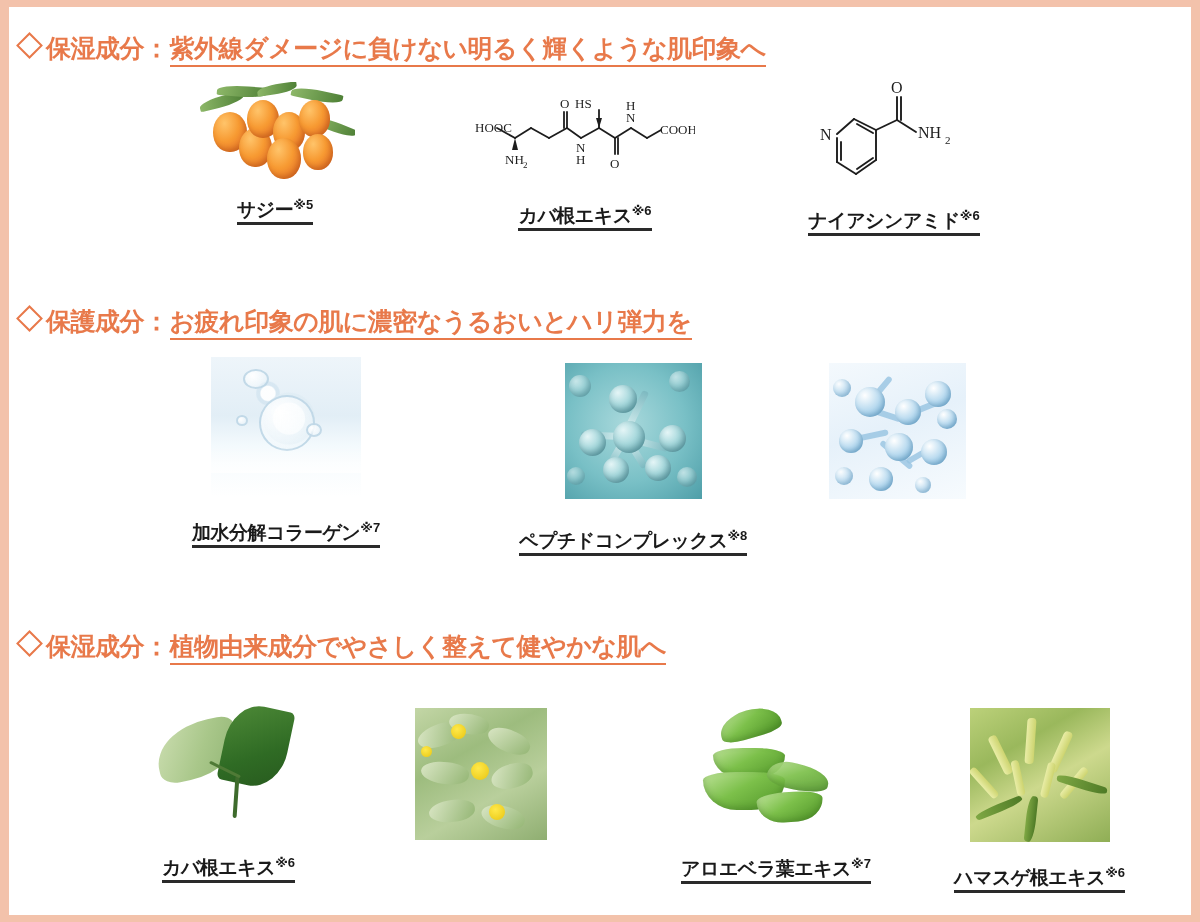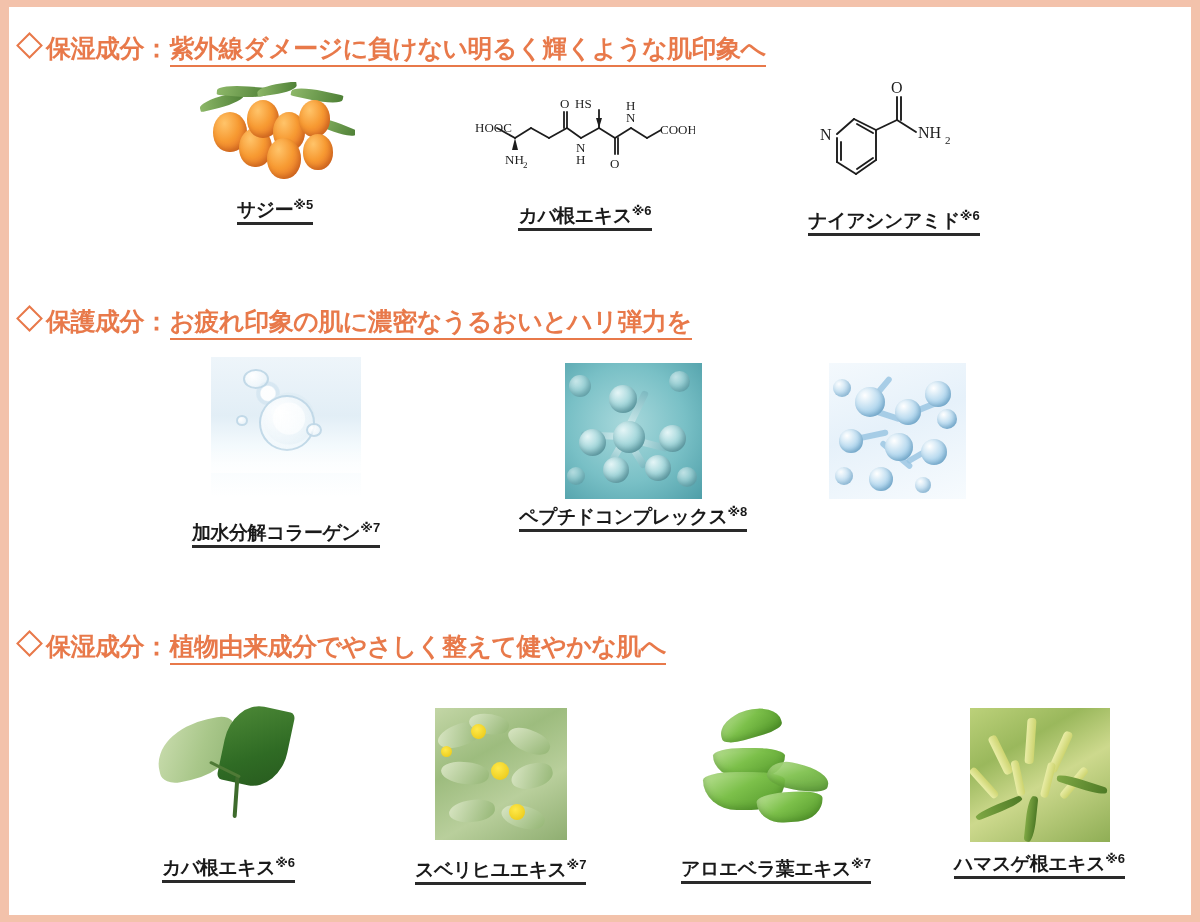--- a/index.html
+++ b/index.html
@@ -342,21 +342,21 @@
         <div class="tsphere" style="left:44px; top:22px; width:28px; height:28px;"></div>
         <div class="tsphere" style="left:14px; top:66px; width:27px; height:27px;"></div>
         <div class="tsphere" style="left:94px; top:62px; width:27px; height:27px;"></div>
         <div class="tsphere" style="left:38px; top:94px; width:26px; height:26px;"></div>
         <div class="tsphere" style="left:80px; top:92px; width:26px; height:26px;"></div>
         <div class="tsphere" style="left:4px;  top:12px; width:22px; height:22px; opacity:.75;"></div>
         <div class="tsphere" style="left:104px;top:8px;  width:21px; height:21px; opacity:.7;"></div>
         <div class="tsphere" style="left:112px;top:104px;width:20px; height:20px; opacity:.7;"></div>
         <div class="tsphere" style="left:2px;  top:104px;width:18px; height:18px; opacity:.6;"></div>
       </div>
-      <div class="label" style="margin-top:6px;">
+      <div class="label" style="margin-top:30px;">
         <span>ペプチドコンプレックス</span><span class="note">※8</span>
       </div>
     </div>
 
     <div class="item" style="position:absolute; left:820px; top:6px;">
       <div class="thumb blue-img">
         <div class="bbond" style="left:30px; top:40px; width:44px; transform:rotate(18deg);"></div>
         <div class="bbond" style="left:36px; top:42px; width:40px; transform:rotate(-50deg);"></div>
         <div class="bbond" style="left:70px; top:52px; width:42px; transform:rotate(-22deg);"></div>
         <div class="bbond" style="left:52px; top:76px; width:40px; transform:rotate(40deg);"></div>
@@ -412,23 +412,20 @@
         <div class="p-leaf" style="left:72px; top:22px; width:44px; height:22px; transform:rotate(24deg);"></div>
         <div class="p-leaf" style="left:6px;  top:54px; width:48px; height:22px; transform:rotate(8deg);"></div>
         <div class="p-leaf" style="left:76px; top:56px; width:42px; height:24px; transform:rotate(-14deg);"></div>
         <div class="p-leaf" style="left:14px; top:92px; width:46px; height:22px; transform:rotate(-6deg);"></div>
         <div class="p-leaf" style="left:66px; top:98px; width:44px; height:22px; transform:rotate(16deg);"></div>
         <div class="p-flower" style="left:36px; top:16px; width:15px; height:15px;"></div>
         <div class="p-flower" style="left:56px; top:54px; width:18px; height:18px;"></div>
         <div class="p-flower" style="left:74px; top:96px; width:16px; height:16px;"></div>
         <div class="p-flower" style="left:6px;  top:38px; width:11px; height:11px;"></div>
       </div>
-      <div class="label" style="margin-top:18px;">
-        <span>スベリヒユエキス</span><span class="note">※7</span>
-      </div>
     </div>
 
     <div class="item" style="position:absolute; left:672px; top:4px;">
       <div class="thumb aloe-img">
         <div class="aloe-piece" style="left:26px; top:4px;  width:62px; height:28px; border-radius:60% 60% 40% 40%/80% 80% 30% 30%; transform:rotate(-16deg);"></div>
         <div class="aloe-piece" style="left:20px; top:42px; width:72px; height:30px; border-radius:50% 50% 48% 48%/30% 30% 90% 90%;"></div>
         <div class="aloe-piece" style="left:10px; top:66px; width:82px; height:38px; border-radius:48% 48% 50% 50%/26% 26% 95% 95%;"></div>
         <div class="aloe-piece" style="left:74px; top:58px; width:62px; height:26px; border-radius:40% 60% 60% 40%/70% 60% 40% 40%; transform:rotate(12deg); opacity:.92;"></div>
         <div class="aloe-piece" style="left:64px; top:86px; width:66px; height:30px; border-radius:50% 50% 45% 45%/30% 30% 85% 85%; transform:rotate(-4deg);"></div>
       </div>
@@ -443,19 +440,19 @@
         <div class="spikelet" style="left:26px; top:26px; width:9px;  height:42px; transform:rotate(-26deg);"></div>
         <div class="spikelet" style="left:86px; top:22px; width:9px;  height:44px; transform:rotate(24deg);"></div>
         <div class="spikelet" style="left:10px; top:56px; width:8px;  height:38px; transform:rotate(-42deg);"></div>
         <div class="spikelet" style="left:100px;top:56px; width:8px;  height:38px; transform:rotate(40deg);"></div>
         <div class="spikelet" style="left:44px; top:52px; width:8px;  height:36px; transform:rotate(-12deg);"></div>
         <div class="spikelet" style="left:74px; top:54px; width:8px;  height:36px; transform:rotate(14deg);"></div>
         <div class="nblade" style="left:86px; top:72px; width:52px; height:9px; transform:rotate(18deg);"></div>
         <div class="nblade" style="left:4px;  top:96px; width:50px; height:8px; transform:rotate(-22deg);"></div>
         <div class="nblade" style="left:56px; top:88px; width:10px; height:46px; transform:rotate(6deg);"></div>
       </div>
-      <div class="label" style="margin-top:10px;">
+      <div class="label" style="margin-top:24px;">
         <span>ハマスゲ根エキス</span><span class="note">※6</span>
       </div>
     </div>
   </div>
 
 </div>
 
 </body></html>

